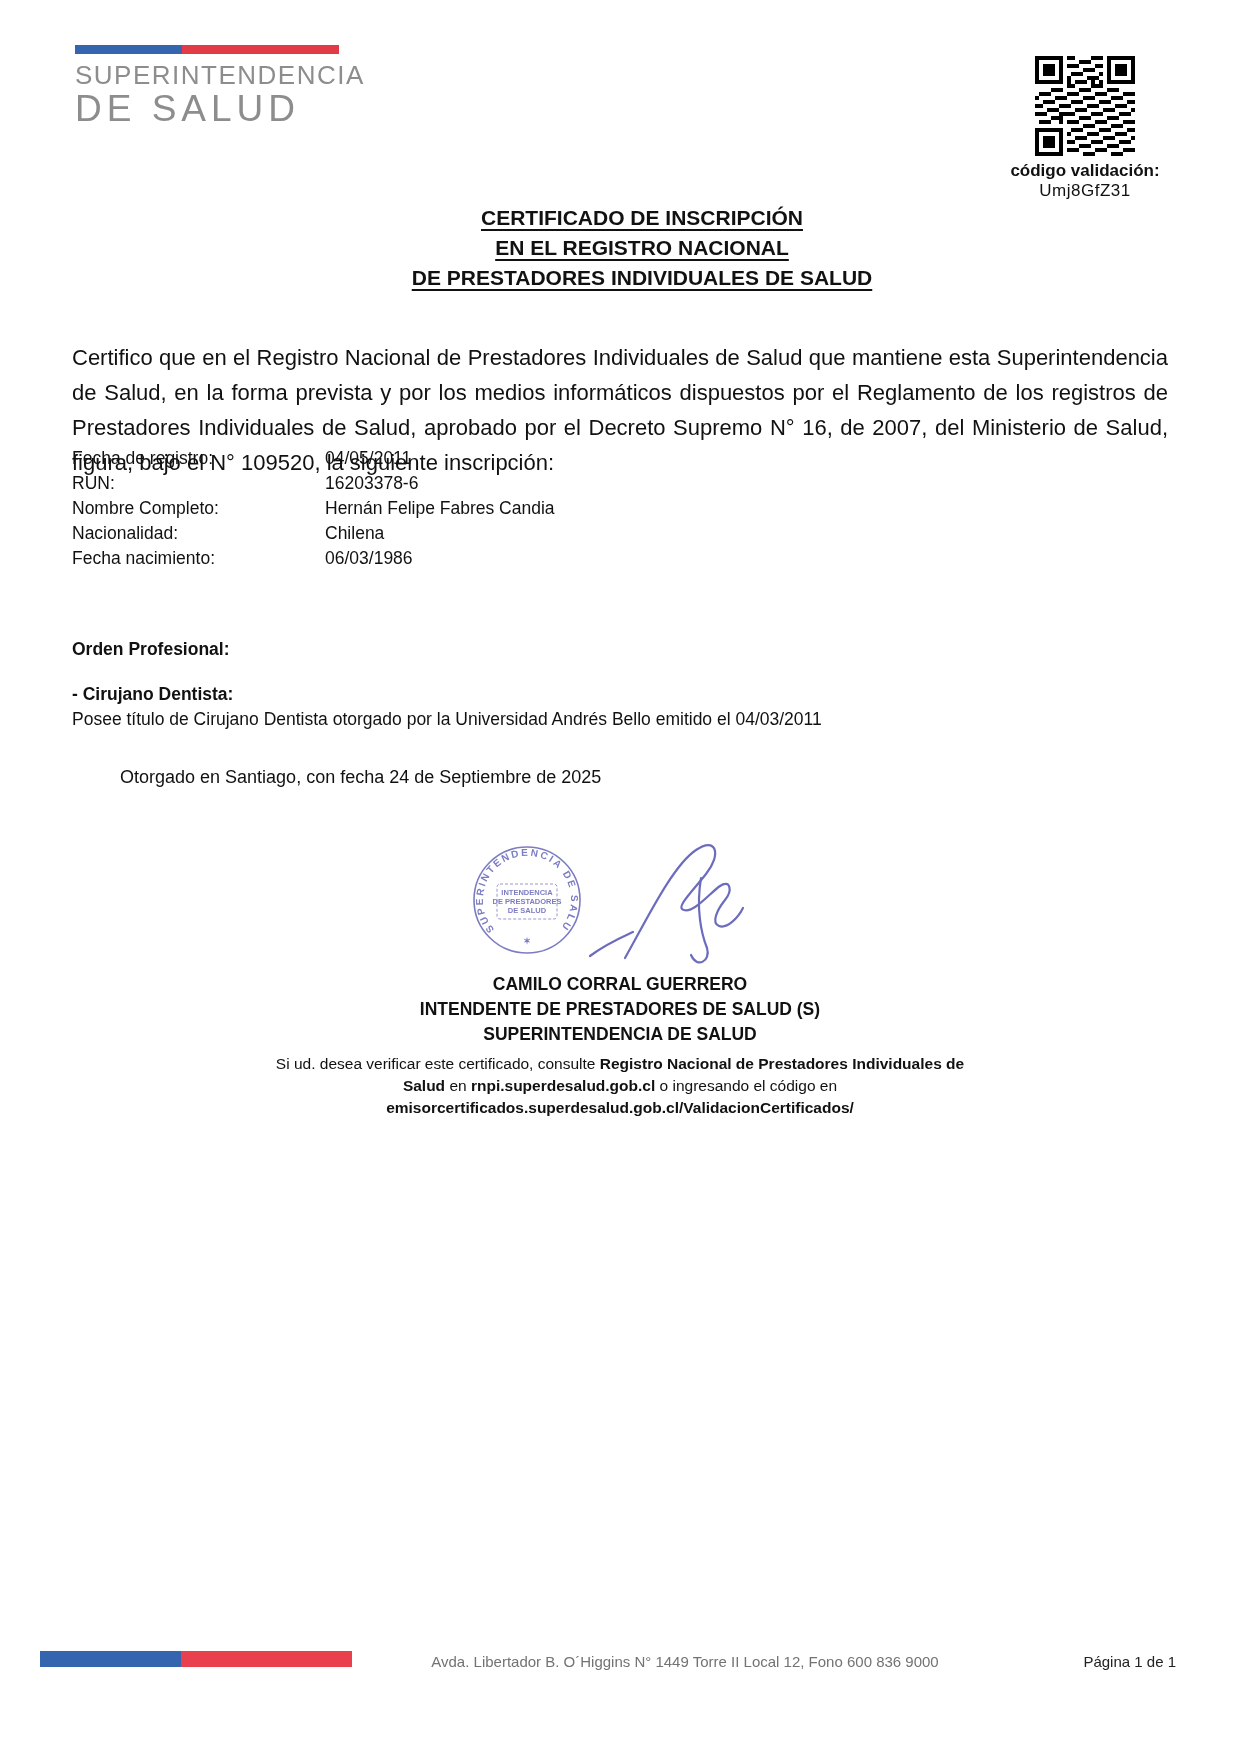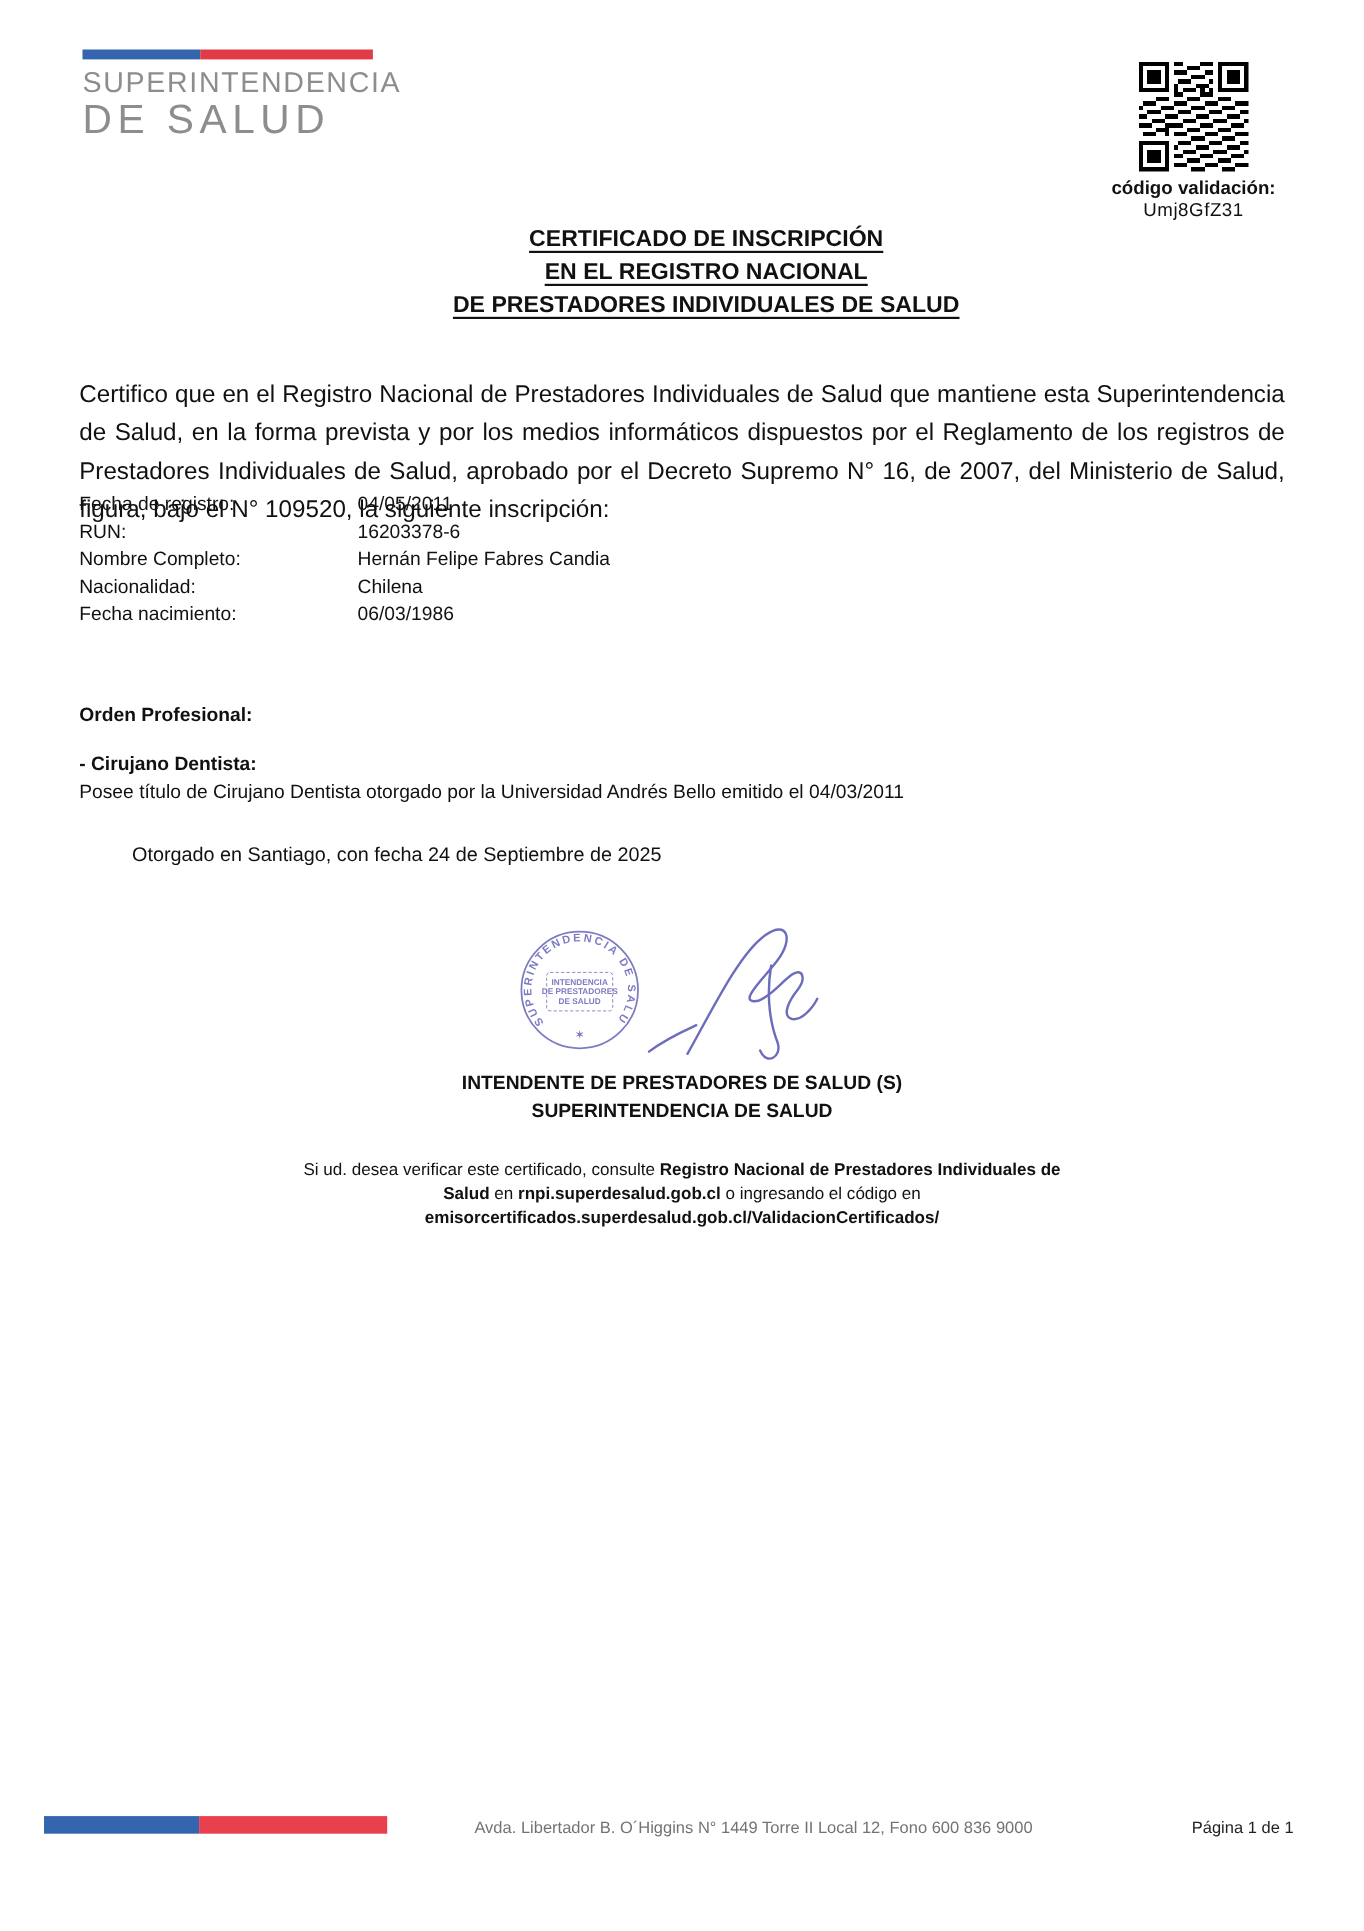--- a/index.html
+++ b/index.html
@@ -322,20 +322,21 @@
       </g>
       <g stroke="#6565ba" fill="none" stroke-width="2.2" stroke-linecap="round" opacity="0.95">
         <path d="M 120,118 C 136,106 150,100 163,94"></path>
         <path d="M 155,120 C 175,85 202,28 226,12 C 246,-2 252,16 236,36 C 221,55 205,70 214,72 C 224,75 240,55 250,48 C 260,41 263,52 255,62 C 247,72 241,85 249,88 C 257,91 268,80 273,70"></path>
         <path d="M 231,40 C 226,70 231,95 237,110 C 241,123 227,131 221,117"></path>
       </g>
     </svg>
   </div>
 
   <div class="sig-block">
+    <div>CAMILO CORRAL GUERRERO</div>
     <div>INTENDENTE DE PRESTADORES DE SALUD (S)</div>
     <div>SUPERINTENDENCIA DE SALUD</div>
   </div>
 
   <p class="verification">
     <span>Si ud. desea verificar este certificado, consulte </span><b>Registro Nacional de Prestadores Individuales de Salud</b><span> en </span><b>rnpi.superdesalud.gob.cl</b><span> o ingresando el código en </span><b>emisorcertificados.superdesalud.gob.cl/ValidacionCertificados/</b>
   </p>
 
   <div class="footer-bar">
     <div class="blue"></div>

